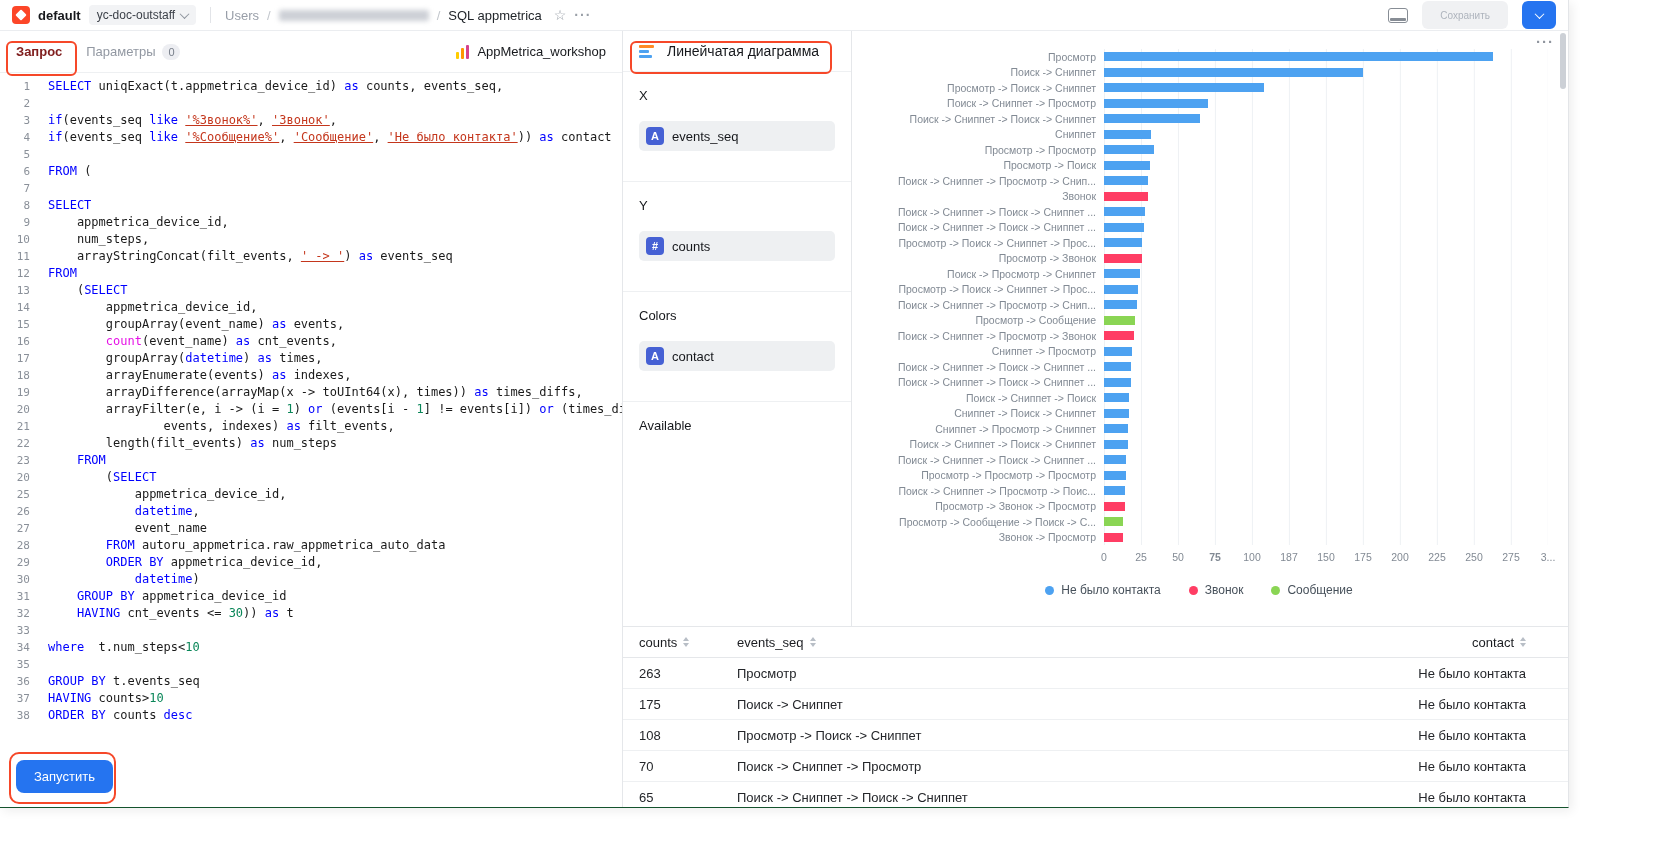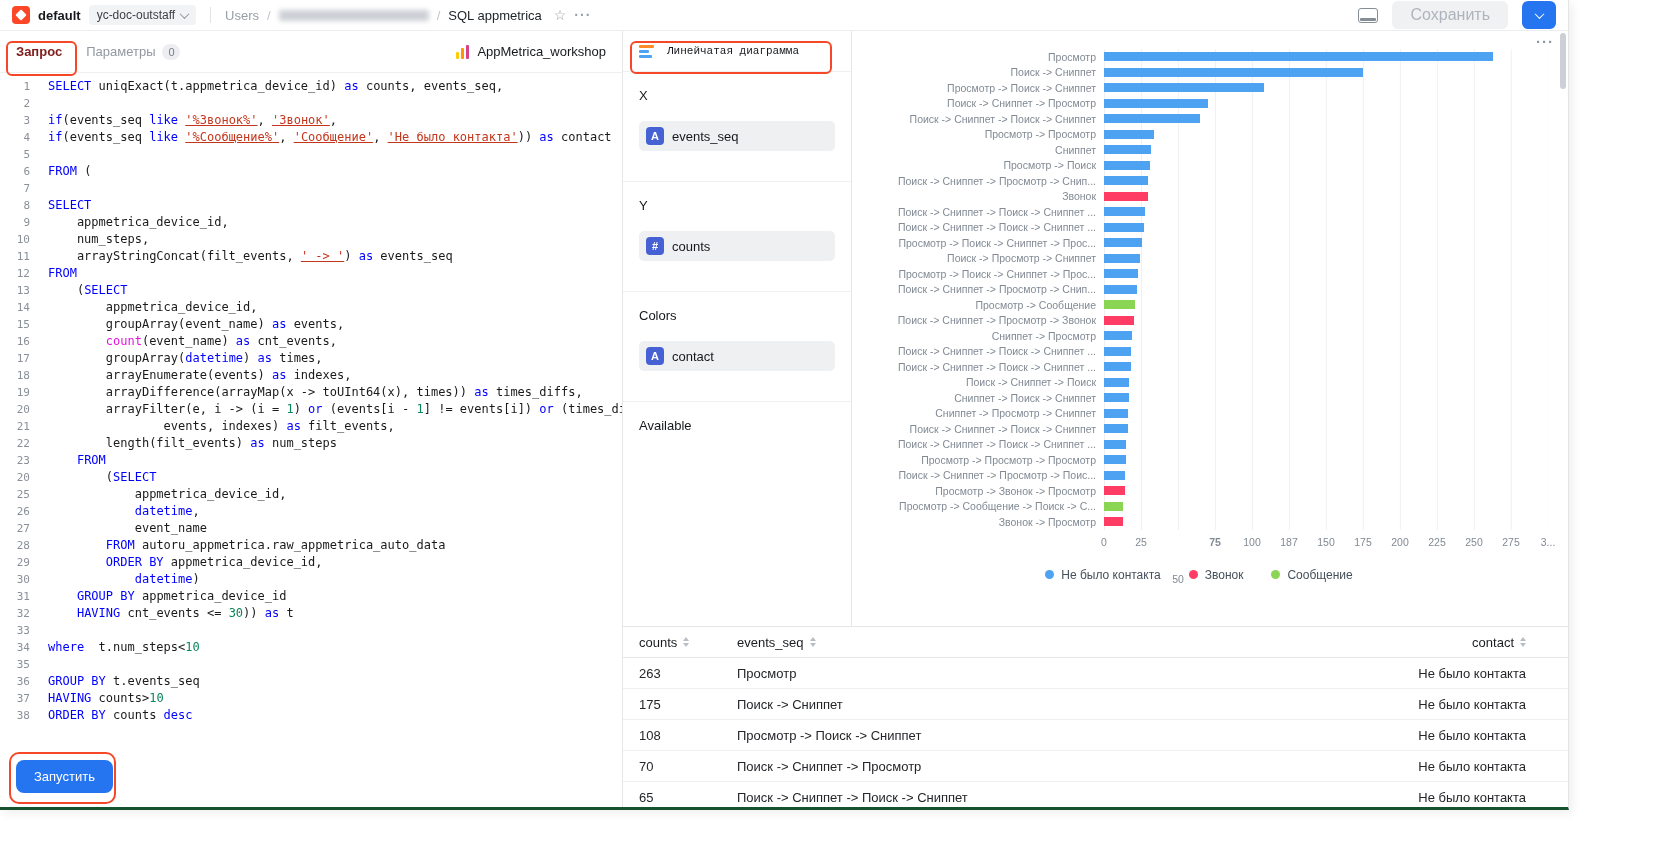--- a/index.html
+++ b/index.html
@@ -1,39 +1,39 @@
 <!DOCTYPE html>
 <html><head>
 <meta charset="utf-8">
 <style>
   html,body{margin:0;padding:0;background:#fff;}
   body{width:1680px;height:864px;position:relative;font-family:"Liberation Sans","DejaVu Sans",sans-serif;color:#1a1c20;}
   .app{position:absolute;left:0;top:0;width:1568px;height:807px;background:#fff;overflow:hidden;
-       border-right:1px solid #e3e5e8;border-bottom:3px solid #14532d;box-shadow:3px 3px 10px rgba(0,0,0,.07);}
+       border-right:1px solid #e3e5e8;border-bottom:1px solid #14532d;box-shadow:3px 3px 10px rgba(0,0,0,.07);}
 
   
   .topbar{height:30px;display:flex;align-items:center;justify-content:space-between;padding:0 12px;border-bottom:1px solid #ebedf0;}
   .tb-left{display:flex;align-items:center;gap:8px;}
   .logo{width:18px;height:18px;border-radius:4px;background:#fc4628;display:flex;align-items:center;justify-content:center;flex:none;cursor:pointer;}
   .logo i{display:block;width:8px;height:8px;background:#fff;border-radius:1px;transform:rotate(45deg);}
   .ws{font-size:13px;font-weight:700;color:#17191d;}
   .folder-pill{display:flex;align-items:center;gap:6px;height:20px;padding:0 8px;background:#f2f3f5;border:none;border-radius:4px;font-size:12px;color:#3c4149;cursor:pointer;font-family:inherit;}
   .chev{width:6px;height:6px;border-right:1.5px solid currentColor;border-bottom:1.5px solid currentColor;transform:rotate(45deg) translate(-1px,-1px);display:inline-block;color:#8f959e;}
   .vdiv{width:1px;height:16px;background:#e2e4e8;margin:0 6px;}
   .breadcrumb{display:flex;align-items:center;gap:8px;font-size:13px;}
   .breadcrumb a{color:#989ea8;text-decoration:none;cursor:pointer;}
   .breadcrumb .sep{color:#c2c6cc;}
   .blurred{width:150px;height:11px;background:#cdd0d6;border-radius:2px;filter:blur(2.5px);display:inline-block;}
   .cur{color:#22262b;}
   .star{color:#9aa0a8;font-size:14px;cursor:pointer;margin-left:4px;}
   .more{color:#9aa0a8;font-size:14px;letter-spacing:1px;cursor:pointer;font-weight:700;}
   .tb-right{display:flex;align-items:center;gap:14px;}
   .panel-ic{width:18px;height:13px;border:1.6px solid #878d95;border-radius:3px;position:relative;cursor:pointer;}
   .panel-ic::after{content:"";position:absolute;left:1px;right:1px;bottom:1px;height:3px;background:#878d95;border-radius:1px;}
-  .save-btn{height:28px;padding:0 18px;border:none;border-radius:6px;background:#f0f1f3;color:#aeb4bd;font-size:16px;font-family:inherit;cursor:default;}
+  .save-btn{height:28px;padding:0 18px;border:none;border-radius:6px;background:#f0f1f3;color:#aeb4bd;font-size:10px;font-family:inherit;cursor:default;}
   .save-dd{width:34px;height:28px;border:none;border-radius:6px;background:#2574f0;display:flex;align-items:center;justify-content:center;cursor:pointer;}
   .save-dd .chev{color:#fff;}
 
   
   .content{display:flex;height:777px;}
   .sql-panel{width:622px;flex:none;border-right:1px solid #e5e7ea;position:relative;display:flex;flex-direction:column;}
   .right-col{flex:1;display:flex;flex-direction:column;min-width:0;}
   .top-right{display:flex;height:595px;min-height:595px;}
   .settings-panel{width:228px;flex:none;border-right:1px solid #e5e7ea;}
   .chart-panel{flex:1;position:relative;padding:18px 22px 0 0;min-width:0;}
@@ -67,21 +67,21 @@
   .annot-chart-type{left:630px;top:41px;width:198px;height:29px;}
   .annot-run{left:9px;top:752px;width:103px;height:48px;border-radius:10px;}
 
   
   .sp-head{height:40px;display:flex;align-items:center;gap:10px;padding:0 16px;border-bottom:1px solid #eef0f2;}
   .ct-icon{width:18px;height:18px;display:flex;flex-direction:column;justify-content:center;gap:2px;flex:none;}
   .ct-icon i{display:block;height:3px;border-radius:1px;}
   .ct-icon i:nth-child(1){width:15px;background:#ff8a26;}
   .ct-icon i:nth-child(2){width:10px;background:#4da2f1;}
   .ct-icon i:nth-child(3){width:13px;background:#4da2f1;}
-  .sp-title{font-size:11px;color:#16181c;cursor:pointer;font-family:Liberation Mono, monospace;}
+  .sp-title{font-size:14px;color:#16181c;cursor:pointer;}
   .sp-sec{padding:16px 16px 30px;border-bottom:1px solid #eef0f2;}
   .sp-sec.last{border-bottom:none;}
   .sp-label{font-size:13px;color:#16181c;margin-bottom:18px;}
   .field-pill{height:30px;background:#eef0f2;border-radius:5px;display:flex;align-items:center;gap:8px;padding:0 7px;font-size:13px;color:#16181c;cursor:grab;}
   .ficon{width:18px;height:18px;border-radius:4px;background:#4661d4;color:#fff;font-size:11px;font-weight:700;display:flex;align-items:center;justify-content:center;flex:none;}
 
   
   .chart-menu{position:absolute;top:2px;right:14px;color:#8f959e;font-size:15px;font-weight:700;letter-spacing:1px;cursor:pointer;}
   .cwrap{position:relative;}
   .cgrid{position:absolute;left:252px;width:444px;top:0;bottom:0;
@@ -280,32 +280,32 @@
                     <div class="cbar" style="width: 23.3333%; background: rgb(77, 162, 241);"></div>
                   </div>
                 </div>
                 <div class="crow">
                   <div class="clabel">Поиск -&gt; Сниппет -&gt; Поиск -&gt; Сниппет</div>
                   <div class="ctrack">
                     <div class="cbar" style="width: 21.6667%; background: rgb(77, 162, 241);"></div>
                   </div>
                 </div>
                 <div class="crow">
+                  <div class="clabel">Сниппет</div>
+                  <div class="ctrack">
+                    <div class="cbar" style="width: 10.6667%; background: rgb(77, 162, 241);"></div>
+                  </div>
+                </div>
+                <div class="crow">
                   <div class="clabel">Просмотр -&gt; Просмотр</div>
                   <div class="ctrack">
                     <div class="cbar" style="width: 11.3333%; background: rgb(77, 162, 241);"></div>
                   </div>
                 </div>
                 <div class="crow">
-                  <div class="clabel">Сниппет</div>
-                  <div class="ctrack">
-                    <div class="cbar" style="width: 10.6667%; background: rgb(77, 162, 241);"></div>
-                  </div>
-                </div>
-                <div class="crow">
                   <div class="clabel">Просмотр -&gt; Поиск</div>
                   <div class="ctrack">
                     <div class="cbar" style="width: 10.3333%; background: rgb(77, 162, 241);"></div>
                   </div>
                 </div>
                 <div class="crow">
                   <div class="clabel">Поиск -&gt; Сниппет -&gt; Просмотр -&gt; Снип...</div>
                   <div class="ctrack">
                     <div class="cbar" style="width: 10%; background: rgb(77, 162, 241);"></div>
                   </div>
@@ -325,20 +325,26 @@
                 <div class="crow">
                   <div class="clabel">Поиск -&gt; Сниппет -&gt; Поиск -&gt; Сниппет ...</div>
                   <div class="ctrack">
                     <div class="cbar" style="width: 9%; background: rgb(77, 162, 241);"></div>
                   </div>
                 </div>
                 <div class="crow">
                   <div class="clabel">Просмотр -&gt; Поиск -&gt; Сниппет -&gt; Прос...</div>
                   <div class="ctrack">
                     <div class="cbar" style="width: 8.66667%; background: rgb(77, 162, 241);"></div>
+                  </div>
+                </div>
+                <div class="crow">
+                  <div class="clabel">Просмотр -&gt; Звонок</div>
+                  <div class="ctrack">
+                    <div class="cbar" style="width: 8.66667%; background: rgb(255, 61, 100);"></div>
                   </div>
                 </div>
                 <div class="crow">
                   <div class="clabel">Поиск -&gt; Просмотр -&gt; Сниппет</div>
                   <div class="ctrack">
                     <div class="cbar" style="width: 8%; background: rgb(77, 162, 241);"></div>
                   </div>
                 </div>
                 <div class="crow">
                   <div class="clabel">Просмотр -&gt; Поиск -&gt; Сниппет -&gt; Прос...</div>
@@ -440,21 +446,21 @@
                   <div class="clabel">Звонок -&gt; Просмотр</div>
                   <div class="ctrack">
                     <div class="cbar" style="width: 4.33333%; background: rgb(255, 61, 100);"></div>
                   </div>
                 </div>
               </div>
           </div>
           <div class="caxis">
               <span style="left: 0%;">0</span>
               <span style="left: 8.33333%;">25</span>
-              <span style="left: 16.6667%; margin-top: 37px;">50</span>
+              <span style="left: 16.6667%;">50</span>
               <span style="left: 25%; font-weight: bold;">75</span>
               <span style="left: 33.3333%;">100</span>
               <span style="left: 41.6667%;">187</span>
               <span style="left: 50%;">150</span>
               <span style="left: 58.3333%;">175</span>
               <span style="left: 66.6667%;">200</span>
               <span style="left: 75%;">225</span>
               <span style="left: 83.3333%;">250</span>
               <span style="left: 91.6667%;">275</span>
               <span style="left: 100%;">3...</span>

